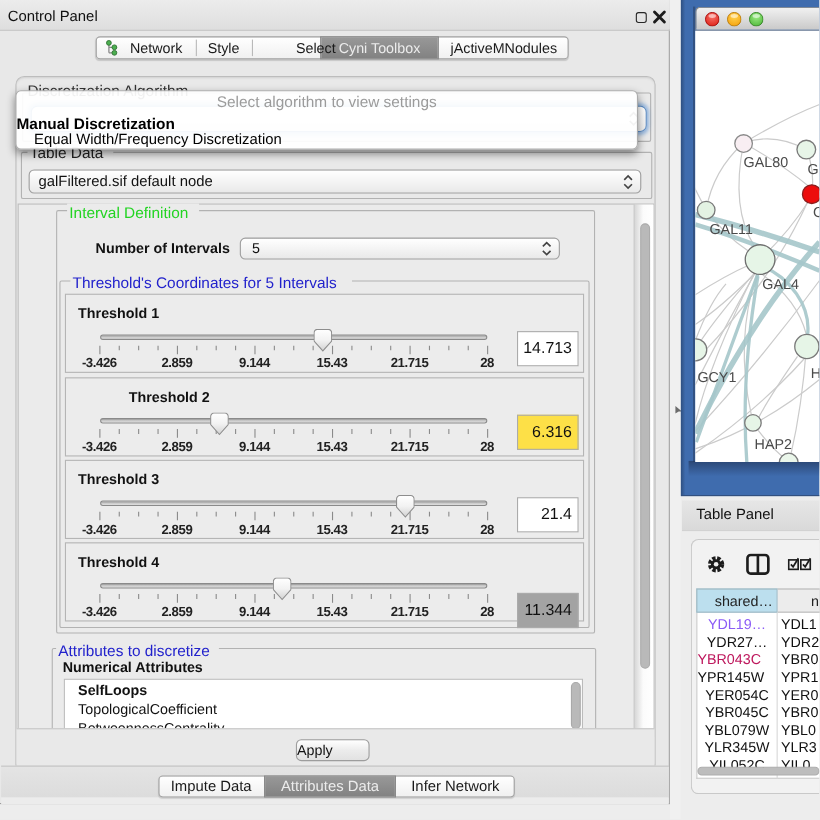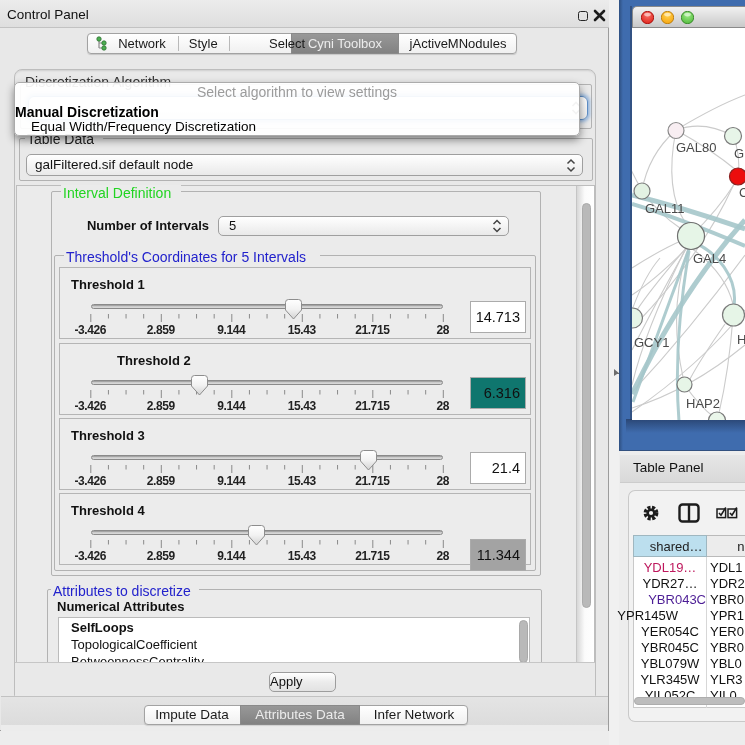--- a/index.html
+++ b/index.html
@@ -138,21 +138,21 @@
 <svg style="position:absolute;left:191.1px;top:375px" width="17" height="21" viewBox="0 0 17 21">
 <defs>
       <linearGradient id="kg343" x1="0" y1="0" x2="0" y2="1">
 <stop offset="0" stop-color="#ffffff"></stop>
         <stop offset="0.5" stop-color="#f2f2f2"></stop>
         <stop offset="1" stop-color="#d2d2d2"></stop>
       </linearGradient>
     </defs>
 <path d="M3.5 0.5 h10 a3 3 0 0 1 3 3 v7.5 L8.5 20 L0.5 11 v-7.5 a3 3 0 0 1 3 -3 z" fill="url(#kg343)" stroke="#8d8d8d" stroke-width="1"></path>
   </svg>
-<div style="left:470px;top:377px;width:56px;height:32px;background:#0f766e;border:1px solid #ababab;font-size:14.5px;color:#111;text-align:right;line-height:31px;padding-right:5px;">6.316</div>
+<div style="left:470px;top:377px;width:56px;height:32px;background:#fde047;border:1px solid #ababab;font-size:14.5px;color:#111;text-align:right;line-height:31px;padding-right:5px;">6.316</div>
 <div style="left:59px;top:418px;width:472px;height:72px;background:#ececec;border:1px solid #b5b5b5;"></div>
 <div class="lbl" style="left:71px;top:428px;width:120px;height:14px;font-size:13px;font-weight:bold;color:#111;">Threshold 3</div>
 <div style="left:91px;top:455px;width:352px;height:5px;background:linear-gradient(#8f8f8f,#c9c9c9 45%,#dcdcdc);border-radius:2.5px;border:0.5px solid #8a8a8a;"></div>
 <svg style="position:absolute;left:59px;top:465px" width="472" height="9" viewBox="0 0 472 9">
     <path d="M31.799999999999997 0 V8" stroke="#8a8a8a" stroke-width="1"></path>
     <path d="M49.425 0 V4.5" stroke="#8a8a8a" stroke-width="1"></path>
     <path d="M67.05 0 V4.5" stroke="#8a8a8a" stroke-width="1"></path>
     <path d="M84.67500000000001 0 V4.5" stroke="#8a8a8a" stroke-width="1"></path>
     <path d="M102.30000000000001 0 V8" stroke="#8a8a8a" stroke-width="1"></path>
     <path d="M119.92500000000001 0 V4.5" stroke="#8a8a8a" stroke-width="1"></path>
@@ -359,27 +359,27 @@
 <rect x="1" y="3" width="8.6" height="8.6" fill="none" stroke="#1d1d1d" stroke-width="1.5"></rect>
 <path d="M3 7 L5 9.2 L9.8 1.5" stroke="#1d1d1d" stroke-width="1.6" fill="none"></path>
   </svg>
 <svg style="position:absolute;left:727px;top:506px" width="12" height="13" viewBox="0 0 12 13">
 <rect x="1" y="3" width="8.6" height="8.6" fill="none" stroke="#1d1d1d" stroke-width="1.5"></rect>
 <path d="M3 7 L5 9.2 L9.8 1.5" stroke="#1d1d1d" stroke-width="1.6" fill="none"></path>
   </svg>
 <div style="left:633px;top:535px;width:112px;height:173px;background:#ffffff;border:1px solid #c9c9c9;border-right:none;"></div>
 <div style="left:633px;top:535px;width:73.5px;height:22px;background:#bcdfee;border:1px solid #9fb7c0;font-size:13px;color:#222;text-align:right;padding-right:3px;line-height:21px;">shared…</div>
 <div style="left:706.5px;top:535px;width:39px;height:22px;background:#ececec;border:1px solid #bababa;border-left:none;font-size:13px;color:#222;text-align:right;line-height:21px;">n</div>
-<div class="lbl" style="left:634px;top:559px;width:72px;height:17px;font-size:13px;color:#be185d;text-align:center;line-height:17px;overflow:hidden;">YDL19…</div>
+<div class="lbl" style="left:634px;top:559px;width:72px;height:17px;font-size:13px;color:#8b5cf6;text-align:center;line-height:17px;overflow:hidden;">YDL19…</div>
 <div class="lbl" style="left:710px;top:559px;width:40px;height:17px;font-size:13px;color:#111;line-height:17px;overflow:hidden;">YDL1</div>
 <div class="lbl" style="left:634px;top:575px;width:72px;height:17px;font-size:13px;color:#111;text-align:center;line-height:17px;overflow:hidden;">YDR27…</div>
 <div class="lbl" style="left:710px;top:575px;width:40px;height:17px;font-size:13px;color:#111;line-height:17px;overflow:hidden;">YDR2</div>
-<div class="lbl" style="left:634px;top:591px;width:72px;height:17px;font-size:13px;color:#4c1d95;text-align:right;line-height:17px;overflow:hidden;">YBR043C</div>
+<div class="lbl" style="left:634px;top:591px;width:72px;height:17px;font-size:13px;color:#be185d;text-align:left;line-height:17px;overflow:hidden;">YBR043C</div>
 <div class="lbl" style="left:710px;top:591px;width:40px;height:17px;font-size:13px;color:#111;line-height:17px;overflow:hidden;">YBR0</div>
-<div class="lbl" style="left:606px;top:607px;width:72px;height:17px;font-size:13px;color:#111;text-align:right;line-height:17px;overflow:hidden;">YPR145W</div>
+<div class="lbl" style="left:634px;top:607px;width:72px;height:17px;font-size:13px;color:#111;text-align:left;line-height:17px;overflow:hidden;">YPR145W</div>
 <div class="lbl" style="left:710px;top:607px;width:40px;height:17px;font-size:13px;color:#111;line-height:17px;overflow:hidden;">YPR1</div>
 <div class="lbl" style="left:634px;top:623px;width:72px;height:17px;font-size:13px;color:#111;text-align:center;line-height:17px;overflow:hidden;">YER054C</div>
 <div class="lbl" style="left:710px;top:623px;width:40px;height:17px;font-size:13px;color:#111;line-height:17px;overflow:hidden;">YER0</div>
 <div class="lbl" style="left:634px;top:639px;width:72px;height:17px;font-size:13px;color:#111;text-align:center;line-height:17px;overflow:hidden;">YBR045C</div>
 <div class="lbl" style="left:710px;top:639px;width:40px;height:17px;font-size:13px;color:#111;line-height:17px;overflow:hidden;">YBR0</div>
 <div class="lbl" style="left:634px;top:655px;width:72px;height:17px;font-size:13px;color:#111;text-align:center;line-height:17px;overflow:hidden;">YBL079W</div>
 <div class="lbl" style="left:710px;top:655px;width:40px;height:17px;font-size:13px;color:#111;line-height:17px;overflow:hidden;">YBL0</div>
 <div class="lbl" style="left:634px;top:671px;width:72px;height:17px;font-size:13px;color:#111;text-align:center;line-height:17px;overflow:hidden;">YLR345W</div>
 <div class="lbl" style="left:710px;top:671px;width:40px;height:17px;font-size:13px;color:#111;line-height:17px;overflow:hidden;">YLR3</div>
 <div class="lbl" style="left:634px;top:687px;width:72px;height:17px;font-size:13px;color:#111;text-align:center;line-height:17px;overflow:hidden;">YIL052C</div>

